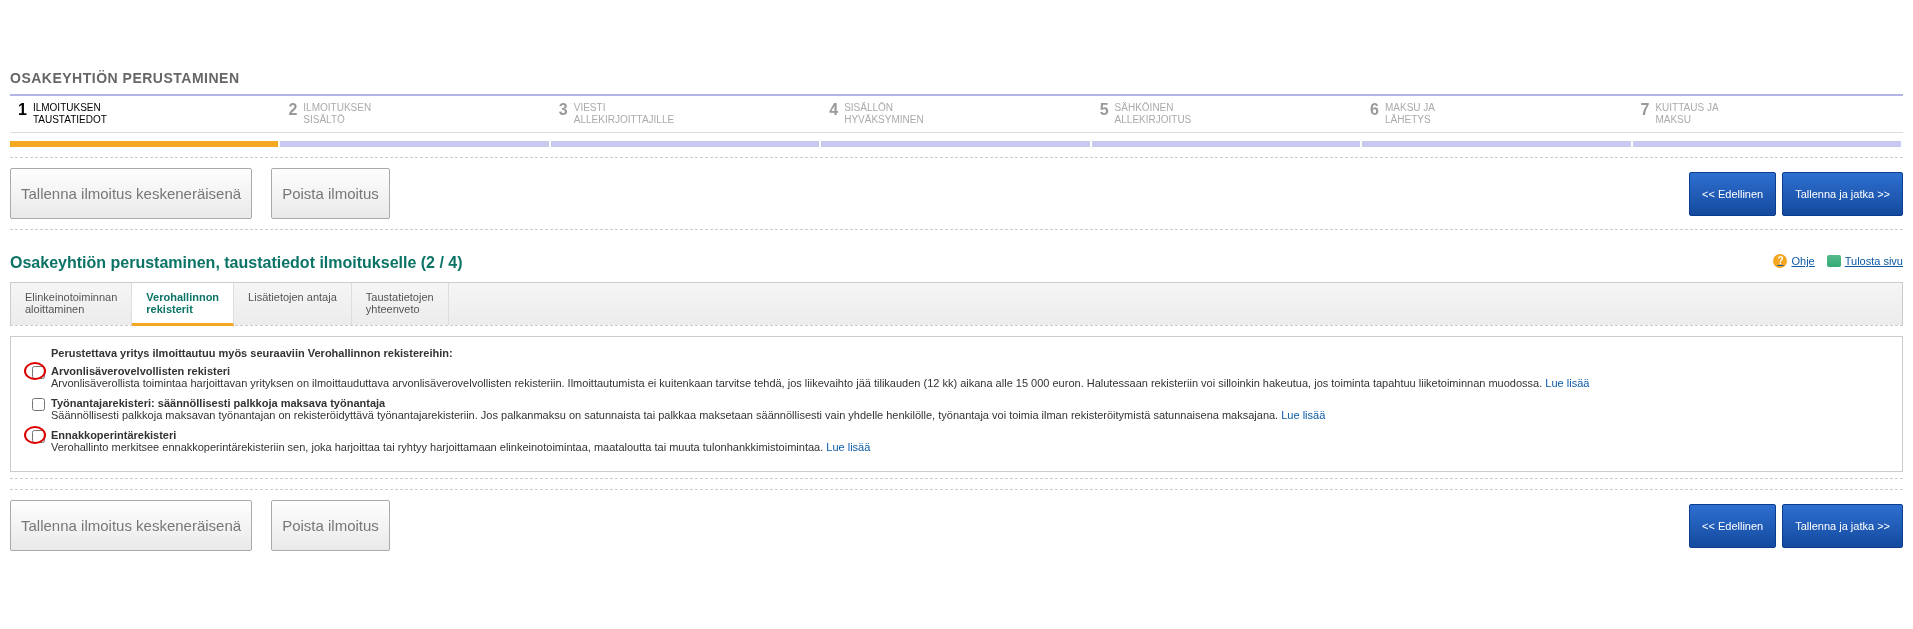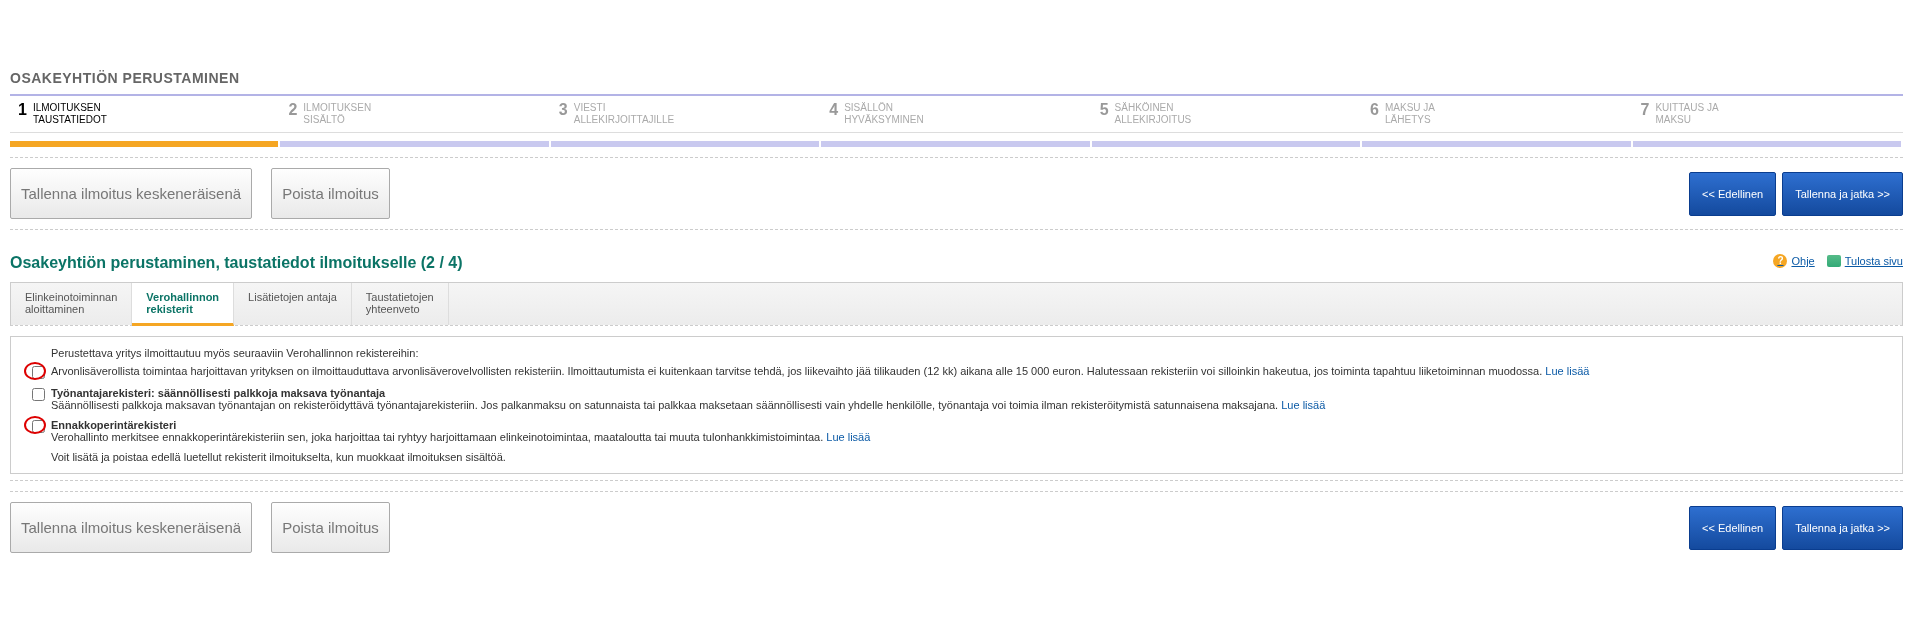--- a/index.html
+++ b/index.html
@@ -37,21 +37,21 @@
 
     
     .tabs { display: flex; background: linear-gradient(#f5f5f5,#ececec); border: 1px solid #ccc; border-bottom: none; }
     .tab { padding: 8px 14px; font-size: 11px; color: #555; cursor: pointer; border-right: 1px solid #ddd; }
     .tab .line1 { display: block; }
     .tab .line2 { display: block; }
     .tab.active { background: #fff; color: #0b7466; font-weight: bold; border-bottom: 3px solid #f5a623; margin-bottom: -1px; }
 
     
     .reg-box { border: 1px solid #ccc; padding: 10px 14px; background: #fff; margin-top: 4px; }
-    .reg-intro { font-weight: normal; margin-bottom: 6px; margin-left: 26px; }
+    .reg-intro { font-weight: bold; margin-bottom: 6px; margin-left: 26px; }
     .reg-item { display: flex; align-items: flex-start; margin-bottom: 8px; position: relative; }
     .reg-item .cb-wrap { width: 26px; display: flex; justify-content: center; padding-top: 1px; position: relative; }
     .reg-item input[type="checkbox"] { width: 13px; height: 13px; }
     .reg-item .reg-body { flex: 1; }
     .reg-item .reg-title { font-weight: bold; }
     .reg-item .reg-desc { color: #333; }
     .reg-item .reg-desc a { color: #0b5aa6; cursor: pointer; }
     .hl-circle { position: absolute; left: -1px; top: -3px; width: 22px; height: 18px; border: 2px solid #d00; border-radius: 50%; }
     .reg-footer { margin-left: 26px; margin-top: 4px; }
 
@@ -172,20 +172,21 @@
 <div class="panel-wrap">
   <div class="reg-box">
     <div class="reg-intro">Perustettava yritys ilmoittautuu myös seuraaviin Verohallinnon rekistereihin:</div>
 
     <div class="reg-item">
       <div class="cb-wrap">
         <span class="hl-circle"></span>
         <input type="checkbox" style="">
       </div>
       <div class="reg-body">
+        <div class="reg-title">Arvonlisäverovelvollisten rekisteri</div>
         <div class="reg-desc"><span>Arvonlisäverollista toimintaa harjoittavan yrityksen on ilmoittauduttava arvonlisäverovelvollisten rekisteriin. Ilmoittautumista ei kuitenkaan tarvitse tehdä, jos liikevaihto jää tilikauden (12 kk) aikana alle 15 000 euron. Halutessaan rekisteriin voi silloinkin hakeutua, jos toiminta tapahtuu liiketoiminnan muodossa.</span> <a>Lue lisää</a></div>
       </div>
     </div>
 
     <div class="reg-item">
       <div class="cb-wrap">
         <input type="checkbox" style="">
       </div>
       <div class="reg-body">
         <div class="reg-title">Työnantajarekisteri: säännöllisesti palkkoja maksava työnantaja</div>
@@ -197,21 +198,20 @@
       <div class="cb-wrap">
         <span class="hl-circle"></span>
         <input type="checkbox" style="">
       </div>
       <div class="reg-body">
         <div class="reg-title">Ennakkoperintärekisteri</div>
         <div class="reg-desc"><span>Verohallinto merkitsee ennakkoperintärekisteriin sen, joka harjoittaa tai ryhtyy harjoittamaan elinkeinotoimintaa, maataloutta tai muuta tulonhankkimistoimintaa.</span> <a>Lue lisää</a></div>
       </div>
     </div>
 
-    <div class="reg-footer">Voit lisätä ja poistaa edellä luetellut rekisterit ilmoitukselta, kun muokkaat ilmoituksen sisältöä.</div>
   </div>
 </div>
 
 <hr class="dash-sep">
 
 <div class="btn-row">
   <button class="btn">Tallenna ilmoitus keskeneräisenä</button>
   <button class="btn">Poista ilmoitus</button>
   <div class="spacer"></div>
   <button class="btn-primary">&lt;&lt; Edellinen</button>

